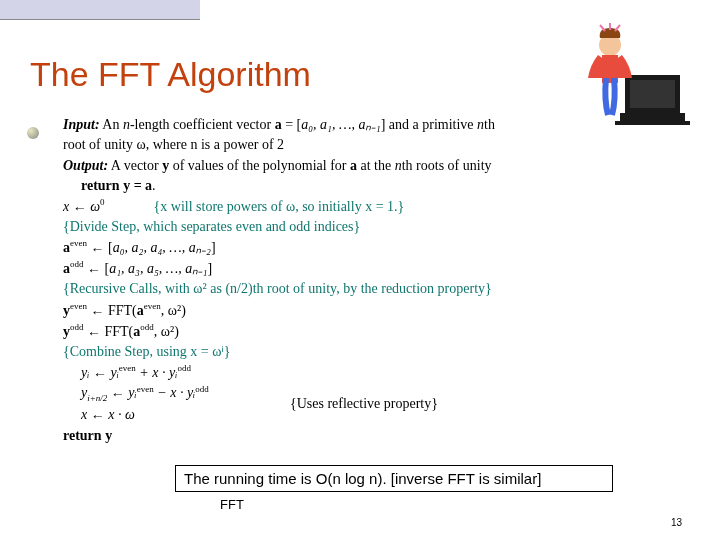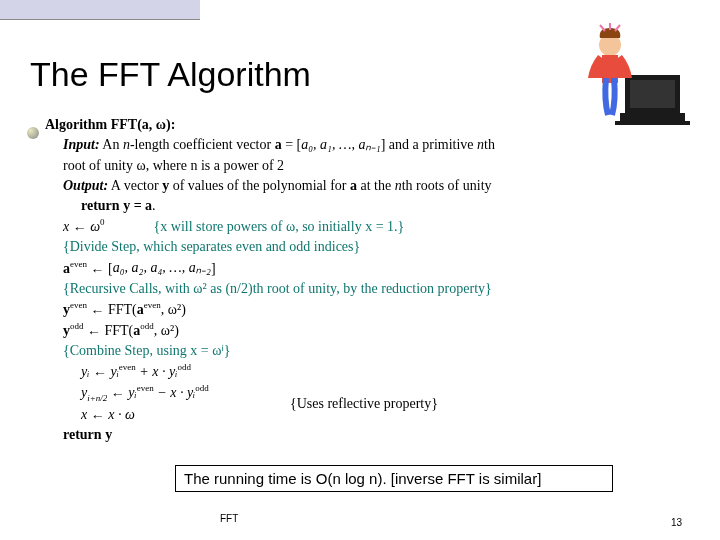--- a/index.html
+++ b/index.html
@@ -25,21 +25,21 @@
     right: 20px;
     width: 130px;
     height: 110px;
   }
   .title {
     position: absolute;
     top: 55px;
     left: 30px;
     font-family: 'Trebuchet MS', Arial, sans-serif;
     font-size: 34px;
-    color: #000000;
+    color: #c2410c;
     font-weight: 500;
   }
   .algo {
     position: absolute;
     top: 115px;
     left: 45px;
     font-family: 'Times New Roman', serif;
     font-size: 14px;
     color: #000;
     line-height: 1.45;
@@ -63,23 +63,23 @@
     position: absolute;
     top: 465px;
     left: 175px;
     width: 438px;
     border: 1px solid #000;
     padding: 4px 8px;
     font-size: 15px;
   }
   .footer-left {
     position: absolute;
-    bottom: 16px;
+    bottom: 28px;
     left: 220px;
-    font-size: 10px;
+    font-size: 13px;
   }
   .footer-right {
     position: absolute;
     bottom: 12px;
     right: 38px;
     font-size: 10px;
   }
   .dot {
     position: absolute;
     top: 127px;
@@ -112,41 +112,41 @@
     <path d="M36 58 Q34 80 38 95" stroke="#4169e1" stroke-width="6" fill="none"></path>
     <path d="M44 58 Q46 80 42 95" stroke="#4169e1" stroke-width="6" fill="none"></path>
   </svg>
 </div>
 
 <div class="title">The FFT Algorithm</div>
 
 <div class="dot"></div>
 
 <div class="algo">
-  <div class="row">
-    <span class="b">Algorithm FFT(</span><span class="b">a, ω</span><span class="b">):</span>
-  </div>
   <div class="row i1">
     <span class="b it">Input:</span><span> An </span><span class="it">n</span><span>-length coefficient vector </span><span class="b">a</span><span> = [</span><span class="it">a₀, a₁, …, aₙ₋₁</span><span>] and a primitive </span><span class="it">n</span><span>th</span>
   </div>
   <div class="row i1"><span>root of unity ω, where n is a power of 2</span></div>
   <div class="row i1">
     <span class="b it">Output:</span><span> A vector </span><span class="b">y</span><span> of values of the polynomial for </span><span class="b">a</span><span> at the </span><span class="it">n</span><span>th roots of unity</span>
   </div>
   <div class="row i2">
     <span class="b">return </span><span class="b">y = a</span><span>.</span>
   </div>
   <div class="row i1">
     <span class="it">x ← ω</span><sup>0</sup>
     &nbsp;&nbsp;&nbsp;&nbsp;&nbsp;&nbsp;&nbsp;&nbsp;&nbsp;&nbsp;&nbsp;&nbsp;
     <span class="comment">{x will store powers of ω, so initially x = 1.}</span>
   </div>
   <div class="row i1 comment">{Divide Step, which separates even and odd indices}</div>
   <div class="row i1">
     <span class="b">a</span><sup>even</sup><span> ← [</span><span class="it">a₀, a₂, a₄, …, aₙ₋₂</span><span>]</span>
+  </div>
+  <div class="row i1">
+    <span class="b">a</span><sup>odd</sup><span> ← [</span><span class="it">a₁, a₃, a₅, …, aₙ₋₁</span><span>]</span>
   </div>
   <div class="row i1 comment">{Recursive Calls, with ω² as (n/2)th root of unity, by the reduction property}</div>
   <div class="row i1">
     <span class="b">y</span><sup>even</sup><span> ← FFT(</span><span class="b">a</span><sup>even</sup><span>, ω²)</span>
   </div>
   <div class="row i1">
     <span class="b">y</span><sup>odd</sup><span> ← FFT(</span><span class="b">a</span><sup>odd</sup><span>, ω²)</span>
   </div>
   <div class="row i1 comment">{Combine Step, using x = ωⁱ}</div>
   <div class="row i2">

